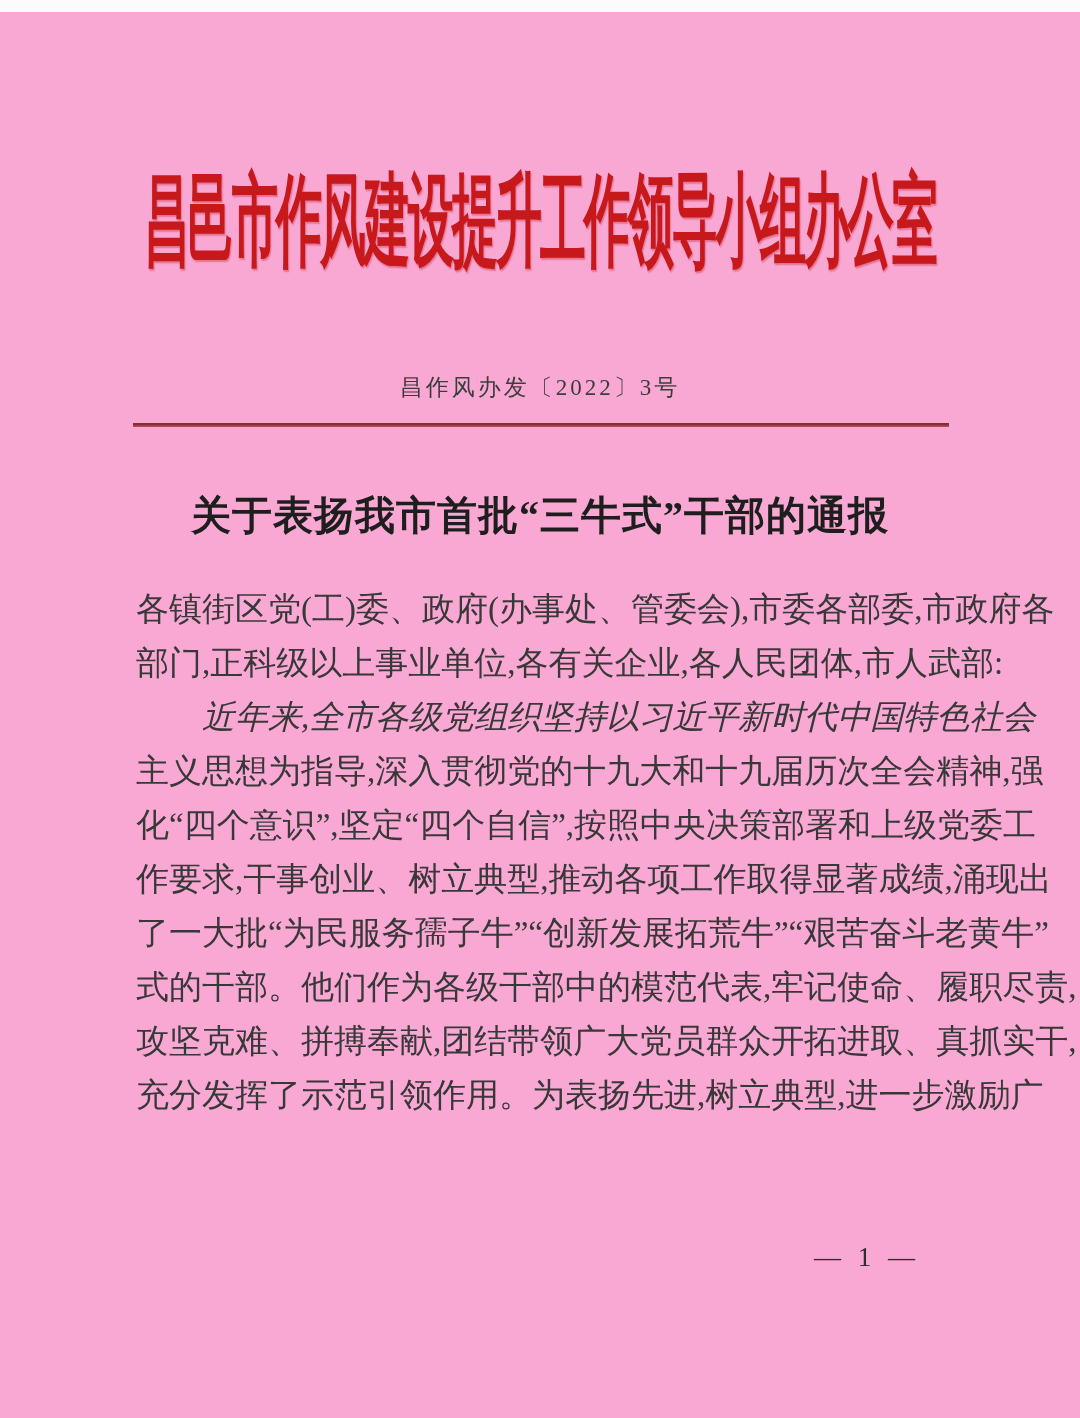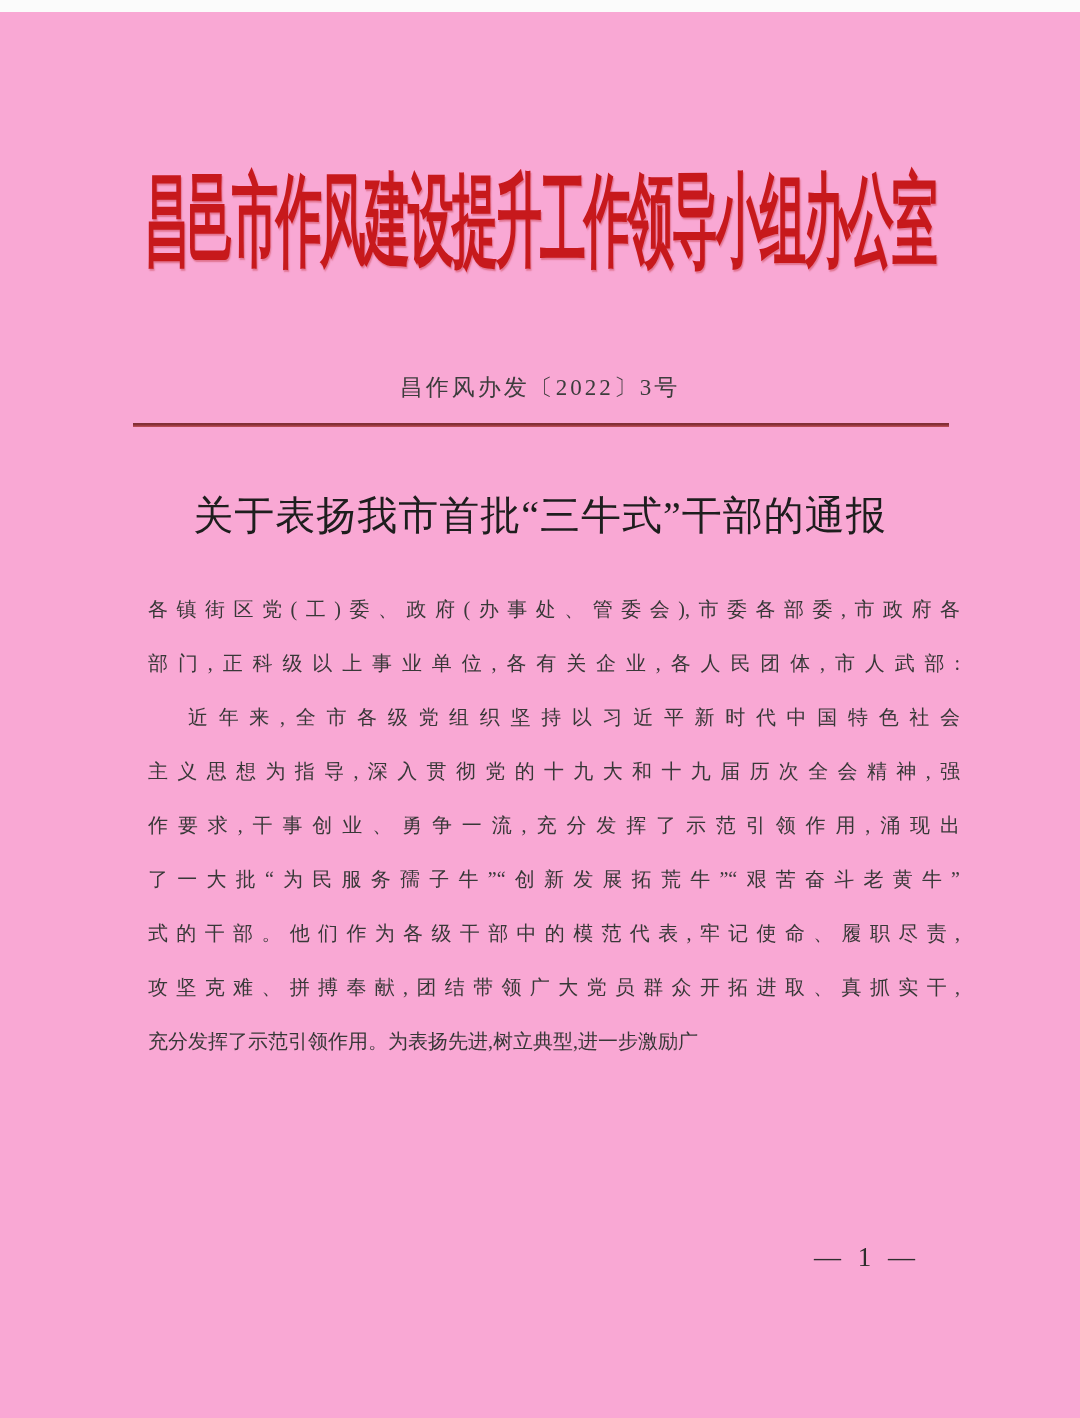--- a/index.html
+++ b/index.html
@@ -64,44 +64,45 @@
 
   
   .doc-title {
     position: absolute;
     top: 476px;
     left: 0;
     width: 100%;
     margin: 0;
     text-align: center;
     font-size: 40px;
-    font-weight: 400;
+    font-weight: 700;
     letter-spacing: 1px;
     color: #1e1e1e;
   }
 
   
   .body-text {
     position: absolute;
     top: 570px;
-    left: 148px;
+    left: 136px;
     width: 812px;
-    font-size: 20px;
+    font-size: 33px;
     color: #383838;
   }
   .line {
     height: 54px;
     line-height: 54px;
     text-align: justify;
     text-align-last: justify;
     white-space: nowrap;
     overflow: visible;
   }
   .body-para .line:first-child {
     text-indent: 2em;
+    font-style: italic;
   }
   .body-para .line:last-child {
     text-align-last: left;
   }
 
   
   .page-number {
     position: absolute;
     top: 1230px;
     right: 160px;
@@ -127,21 +128,22 @@
   <h1 class="doc-title">关于表扬我市首批“三牛式”干部的通报</h1>
 
   <div class="body-text">
     <div class="salutation-block">
         <div class="line">各镇街区党(工)委、政府(办事处、管委会),市委各部委,市政府各</div>
         <div class="line">部门,正科级以上事业单位,各有关企业,各人民团体,市人武部:</div>
       </div>
     <div class="body-para">
         <div class="line">近年来,全市各级党组织坚持以习近平新时代中国特色社会</div>
         <div class="line">主义思想为指导,深入贯彻党的十九大和十九届历次全会精神,强</div>
-        <div class="line">作要求,干事创业、勇争一流,充分发挥了示范引领作用,涌现出</div>
+        <div class="line">化“四个意识”,坚定“四个自信”,按照中央决策部署和上级党委工</div>
+        <div class="line">作要求,干事创业、树立典型,推动各项工作取得显著成绩,涌现出</div>
         <div class="line">了一大批“为民服务孺子牛”“创新发展拓荒牛”“艰苦奋斗老黄牛”</div>
         <div class="line">式的干部。他们作为各级干部中的模范代表,牢记使命、履职尽责,</div>
         <div class="line">攻坚克难、拼搏奉献,团结带领广大党员群众开拓进取、真抓实干,</div>
         <div class="line">充分发挥了示范引领作用。为表扬先进,树立典型,进一步激励广</div>
       </div>
   </div>
 
   <div class="page-number">— 1 —</div>
 
 </div>

